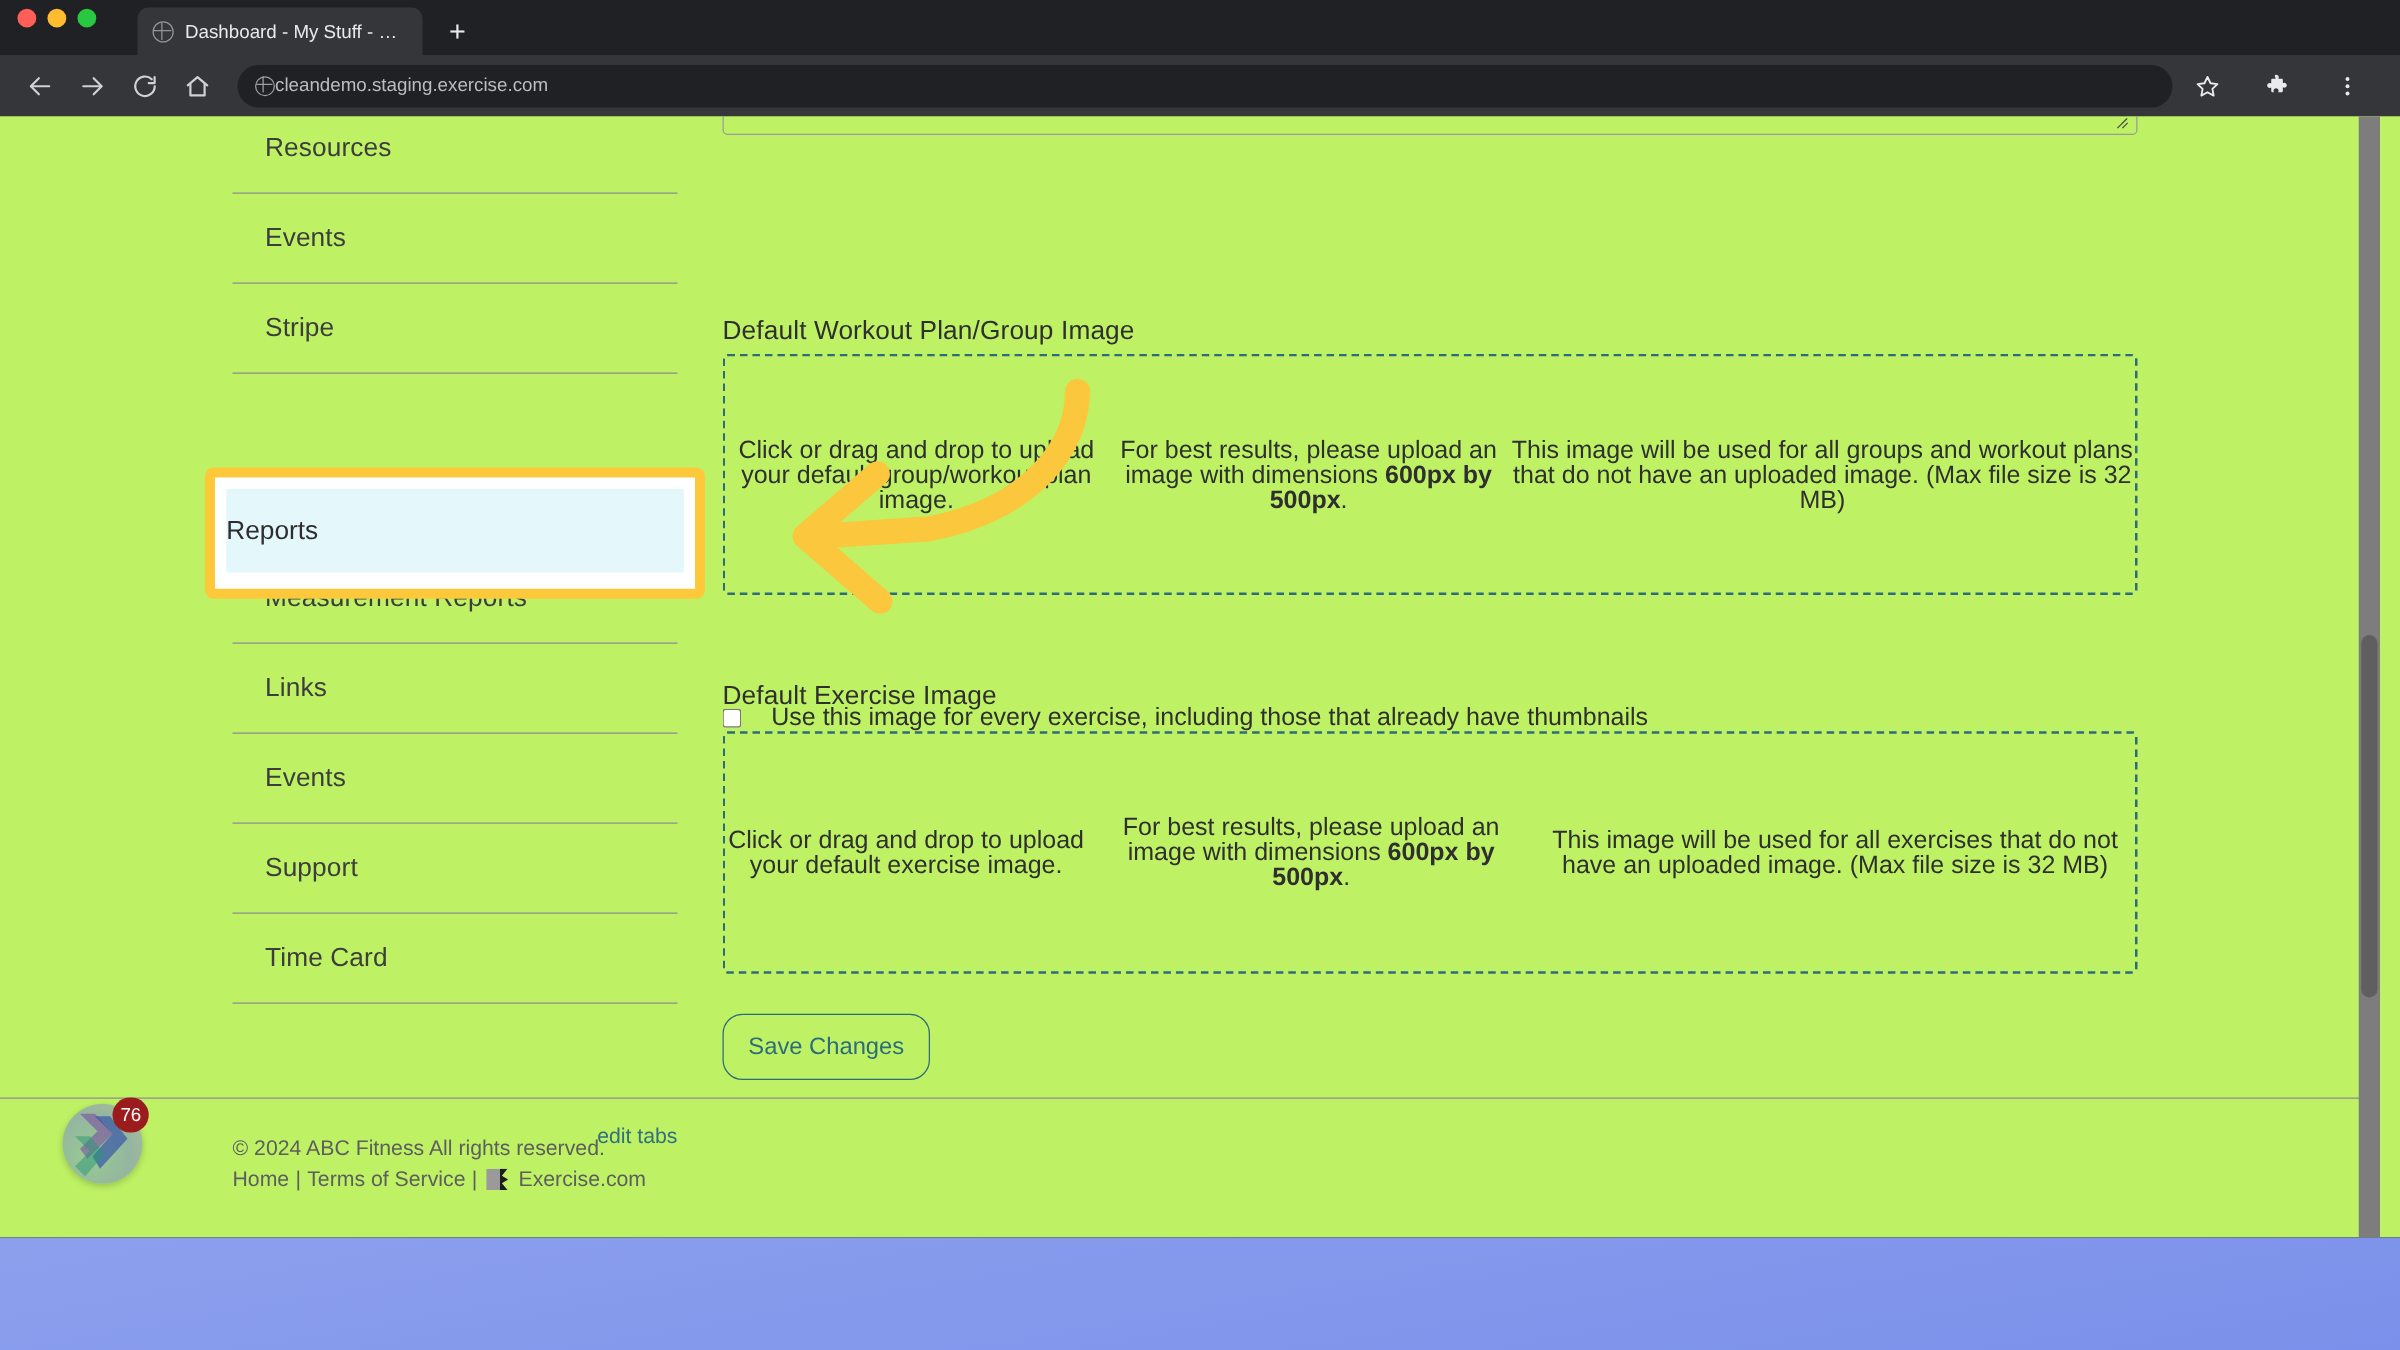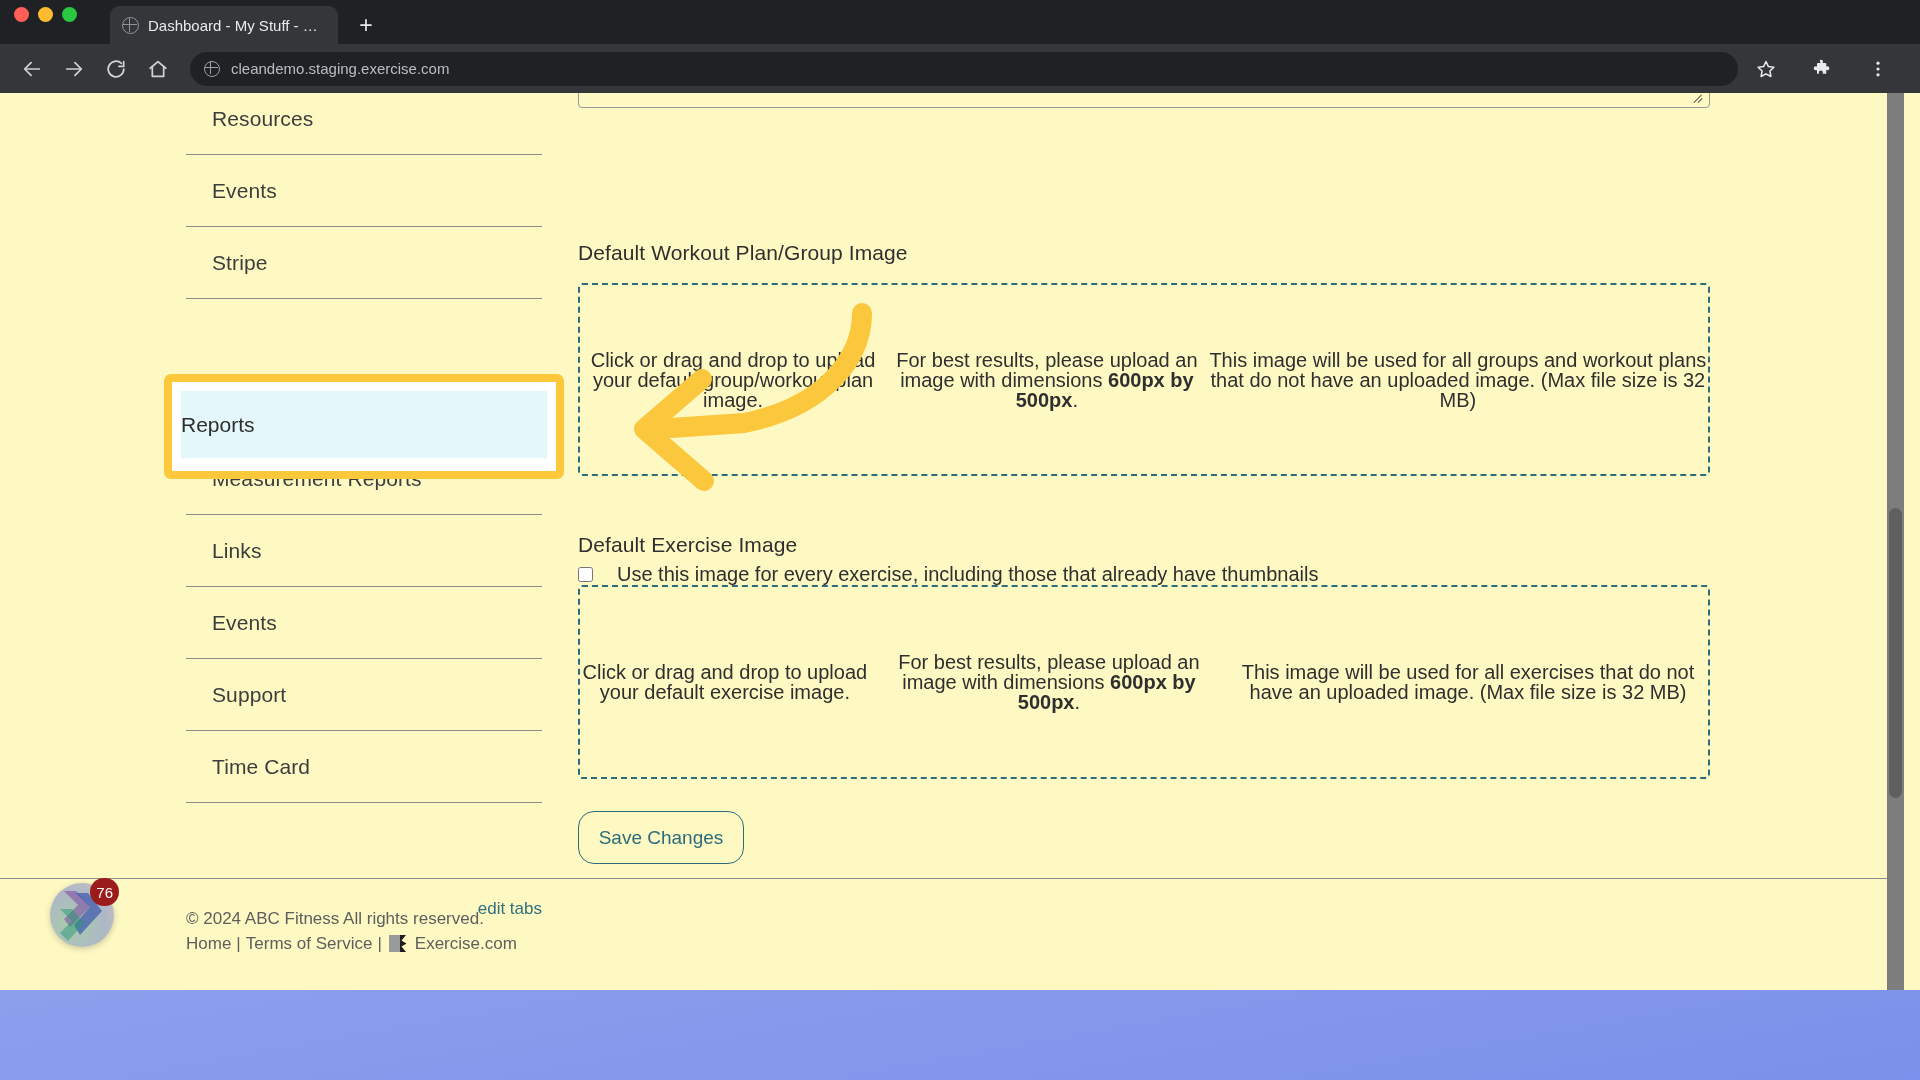--- a/index.html
+++ b/index.html
@@ -126,21 +126,20 @@
 
   .omnibox {
     flex: 1 1 auto;
     height: 34px;
     margin: 0 10px 0 8px;
     background: #202124;
     border-radius: 17px;
     display: flex;
     align-items: center;
     padding: 0 14px;
-    gap: 11px;
     min-width: 0;
   }
   .omni-icon {
     width: 16px; height: 16px;
     flex: 0 0 16px;
     border-radius: 50%;
     border: 1.4px solid #9aa0a6;
     position: relative;
   }
   .omni-icon::before {
@@ -170,21 +169,21 @@
     padding-right: 4px;
     flex: 0 0 auto;
   }
 
   
   .viewport {
     position: absolute;
     top: 93px; left: 0;
     width: 1920px;
     height: 897px;
-    background: #fef9c3;
+    background: #bef264;
     overflow: hidden;
   }
 
   .page {
     position: absolute;
     top: 0; left: 0;
     width: 1904px;
     height: 897px;
   }
 
@@ -269,20 +268,21 @@
     background: #4a4a4a;
     height: 1.3px;
     transform-origin: left center;
   }
 
   .field-label {
     color: #2f2f2f;
     font-size: 21px;
     margin-bottom: 11px;
     letter-spacing: .1px;
+    margin-top: 12px;
   }
 
   .dropzone {
     border: 2px dashed #2c6c7c;
     border-radius: 4px;
     display: flex;
     flex-direction: row;
     align-items: center;
     justify-content: center;
     text-align: center;

